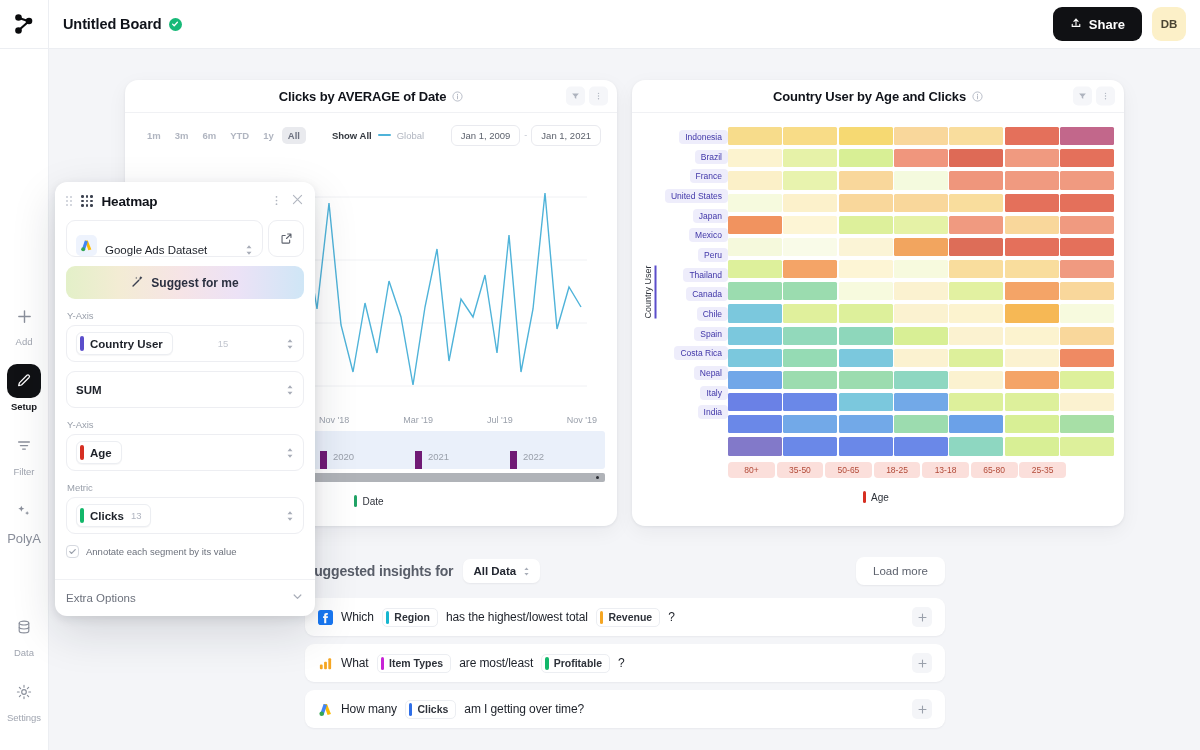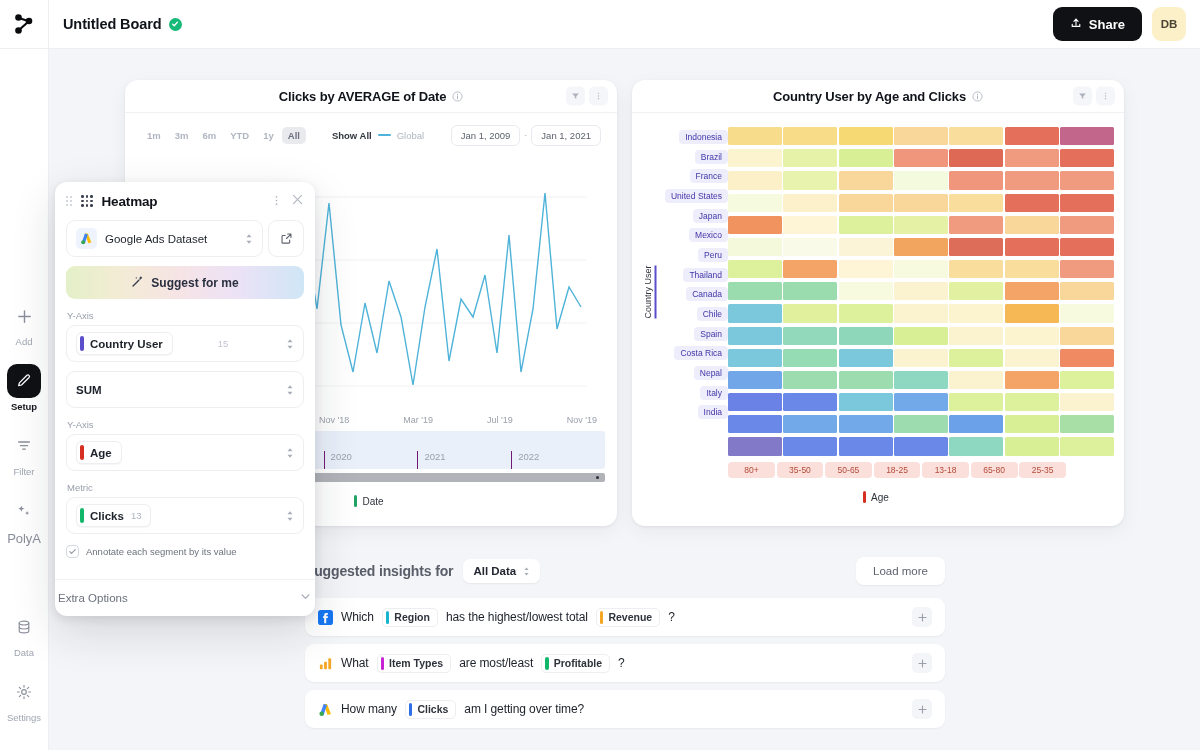--- a/index.html
+++ b/index.html
@@ -101,21 +101,21 @@
   }
   .date-dash { color: #c3c7d0; font-size: 9px; }
   .lc-plot { position: relative; height: 255px; margin: 0 10px 0 10px; }
   .lc-plot svg { display: block; }
   .lc-xaxis { display: flex; justify-content: space-between; padding: 3px 20px 0 26px; }
   .lc-xaxis span { font-size: 9px; color: #9aa0ab; }
   .minimap {
     margin: 6px 12px 0 12px; height: 38px; background: #eaf0fa; border-radius: 3px;
     position: relative; display: flex; align-items: flex-end;
   }
-  .mm-year { flex: 1; font-size: 9.5px; color: #9aa0ab; padding: 0 0 7px 6px; border-left: 1px solid #701a75; }
+  .mm-year { flex: 1; font-size: 9.5px; color: #9aa0ab; padding: 0 0 7px 6px; border-left: 7px solid #701a75; }
   .mm-year:first-child { border-left: none; }
   .scrollbar { margin: 4px 12px 0 12px; height: 9px; background: #b0b3b8; border-radius: 2px; position: relative; }
   .scrollbar::after { content:""; position:absolute; right:6px; top:3px; width:3px;height:3px;background:#2a2d33;border-radius:50%; }
   .axis-chip-row { display: flex; justify-content: center; margin-top: 11px; }
   .axis-chip {
     display: inline-flex; align-items: center; gap: 5px; font-size: 10px; color: #2e323a;
     background: #fff; border-radius: 5px; padding: 2px 8px 2px 4px;
   }
   .chip-bar { width: 3px; height: 12px; border-radius: 2px; }
 
@@ -196,21 +196,21 @@
   .dots6 { grid-template-columns: repeat(2, 2px); }
   .dots9 { grid-template-columns: repeat(3, 2.5px); }
   .dots6 i { width: 2px; height: 2px; background: #c6cad3; border-radius: 50%; display: block; }
   .dots9 i { width: 2.5px; height: 2.5px; background: #3c4250; border-radius: 50%; display: block; }
   .panel-title { font-size: 13.5px; font-weight: 700; color: #10131a; letter-spacing: -0.15px; }
   .panel-head-right { margin-left: auto; display: flex; align-items: center; gap: 9px; color: #b1b6c0; }
   .panel-body { padding: 0 11px 9px 11px; }
   .ds-row { display: flex; gap: 5px; }
   .select-box {
     flex: 1; border: 1px solid #edeef2; border-radius: 9px; height: 37px;
-    display: flex; align-items: center; padding: 0 9px; gap: 8px; cursor: pointer; background: #fff;
+    display: flex; align-items: flex-end; padding: 0 9px; gap: 8px; cursor: pointer; background: #fff;
   }
   .ds-logo {
     width: 21px; height: 21px; border-radius: 5px; background: #eef3fd;
     display: flex; align-items: center; justify-content: center;
   }
   .select-txt { font-size: 11.5px; color: #1d2129; }
   .stepper { margin-left: auto; color: #a8adb8; display: flex; flex-direction: column; line-height: 5px; font-size: 8px; }
   .ext-btn {
     width: 36px; border: 1px solid #edeef2; border-radius: 9px;
     display: flex; align-items: center; justify-content: center; color: #5e636e; cursor: pointer;
@@ -235,21 +235,21 @@
   .tag-txt { font-size: 11.5px; color: #1d2129; font-weight: 600; }
   .tag-count { font-size: 9.5px; color: #b0b5c0; margin-left: 1px; }
   .field-count { margin-left: auto; font-size: 9.5px; color: #c2c6cf; margin-right: 13px; }
   .plain-txt { font-size: 11.5px; color: #1d2129; font-weight: 600; }
   .annot-row { display: flex; align-items: center; gap: 7px; margin-top: 11px; }
   .chk { width: 13px; height: 13px; border: 1px solid #d6d9e0; border-radius: 4px;
     display: flex; align-items: center; justify-content: center; color: #9aa0ab; cursor: pointer; }
   .annot-txt { font-size: 9.5px; color: #6c717c; }
   .extra-row {
     border-top: 1px solid #f0f1f4; margin-top: 12px; height: 37px;
-    display: flex; align-items: center; padding: 0 3px; cursor: pointer;
+    display: flex; align-items: center; padding: 0 11px; cursor: pointer;
   }
   .extra-txt { font-size: 11.5px; color: #6c717c; }
   .extra-chev { margin-left: auto; color: #a8adb8; }
 </style>
 </head>
 <body>
 
 <div class="app">
 
   <div class="topbar">

